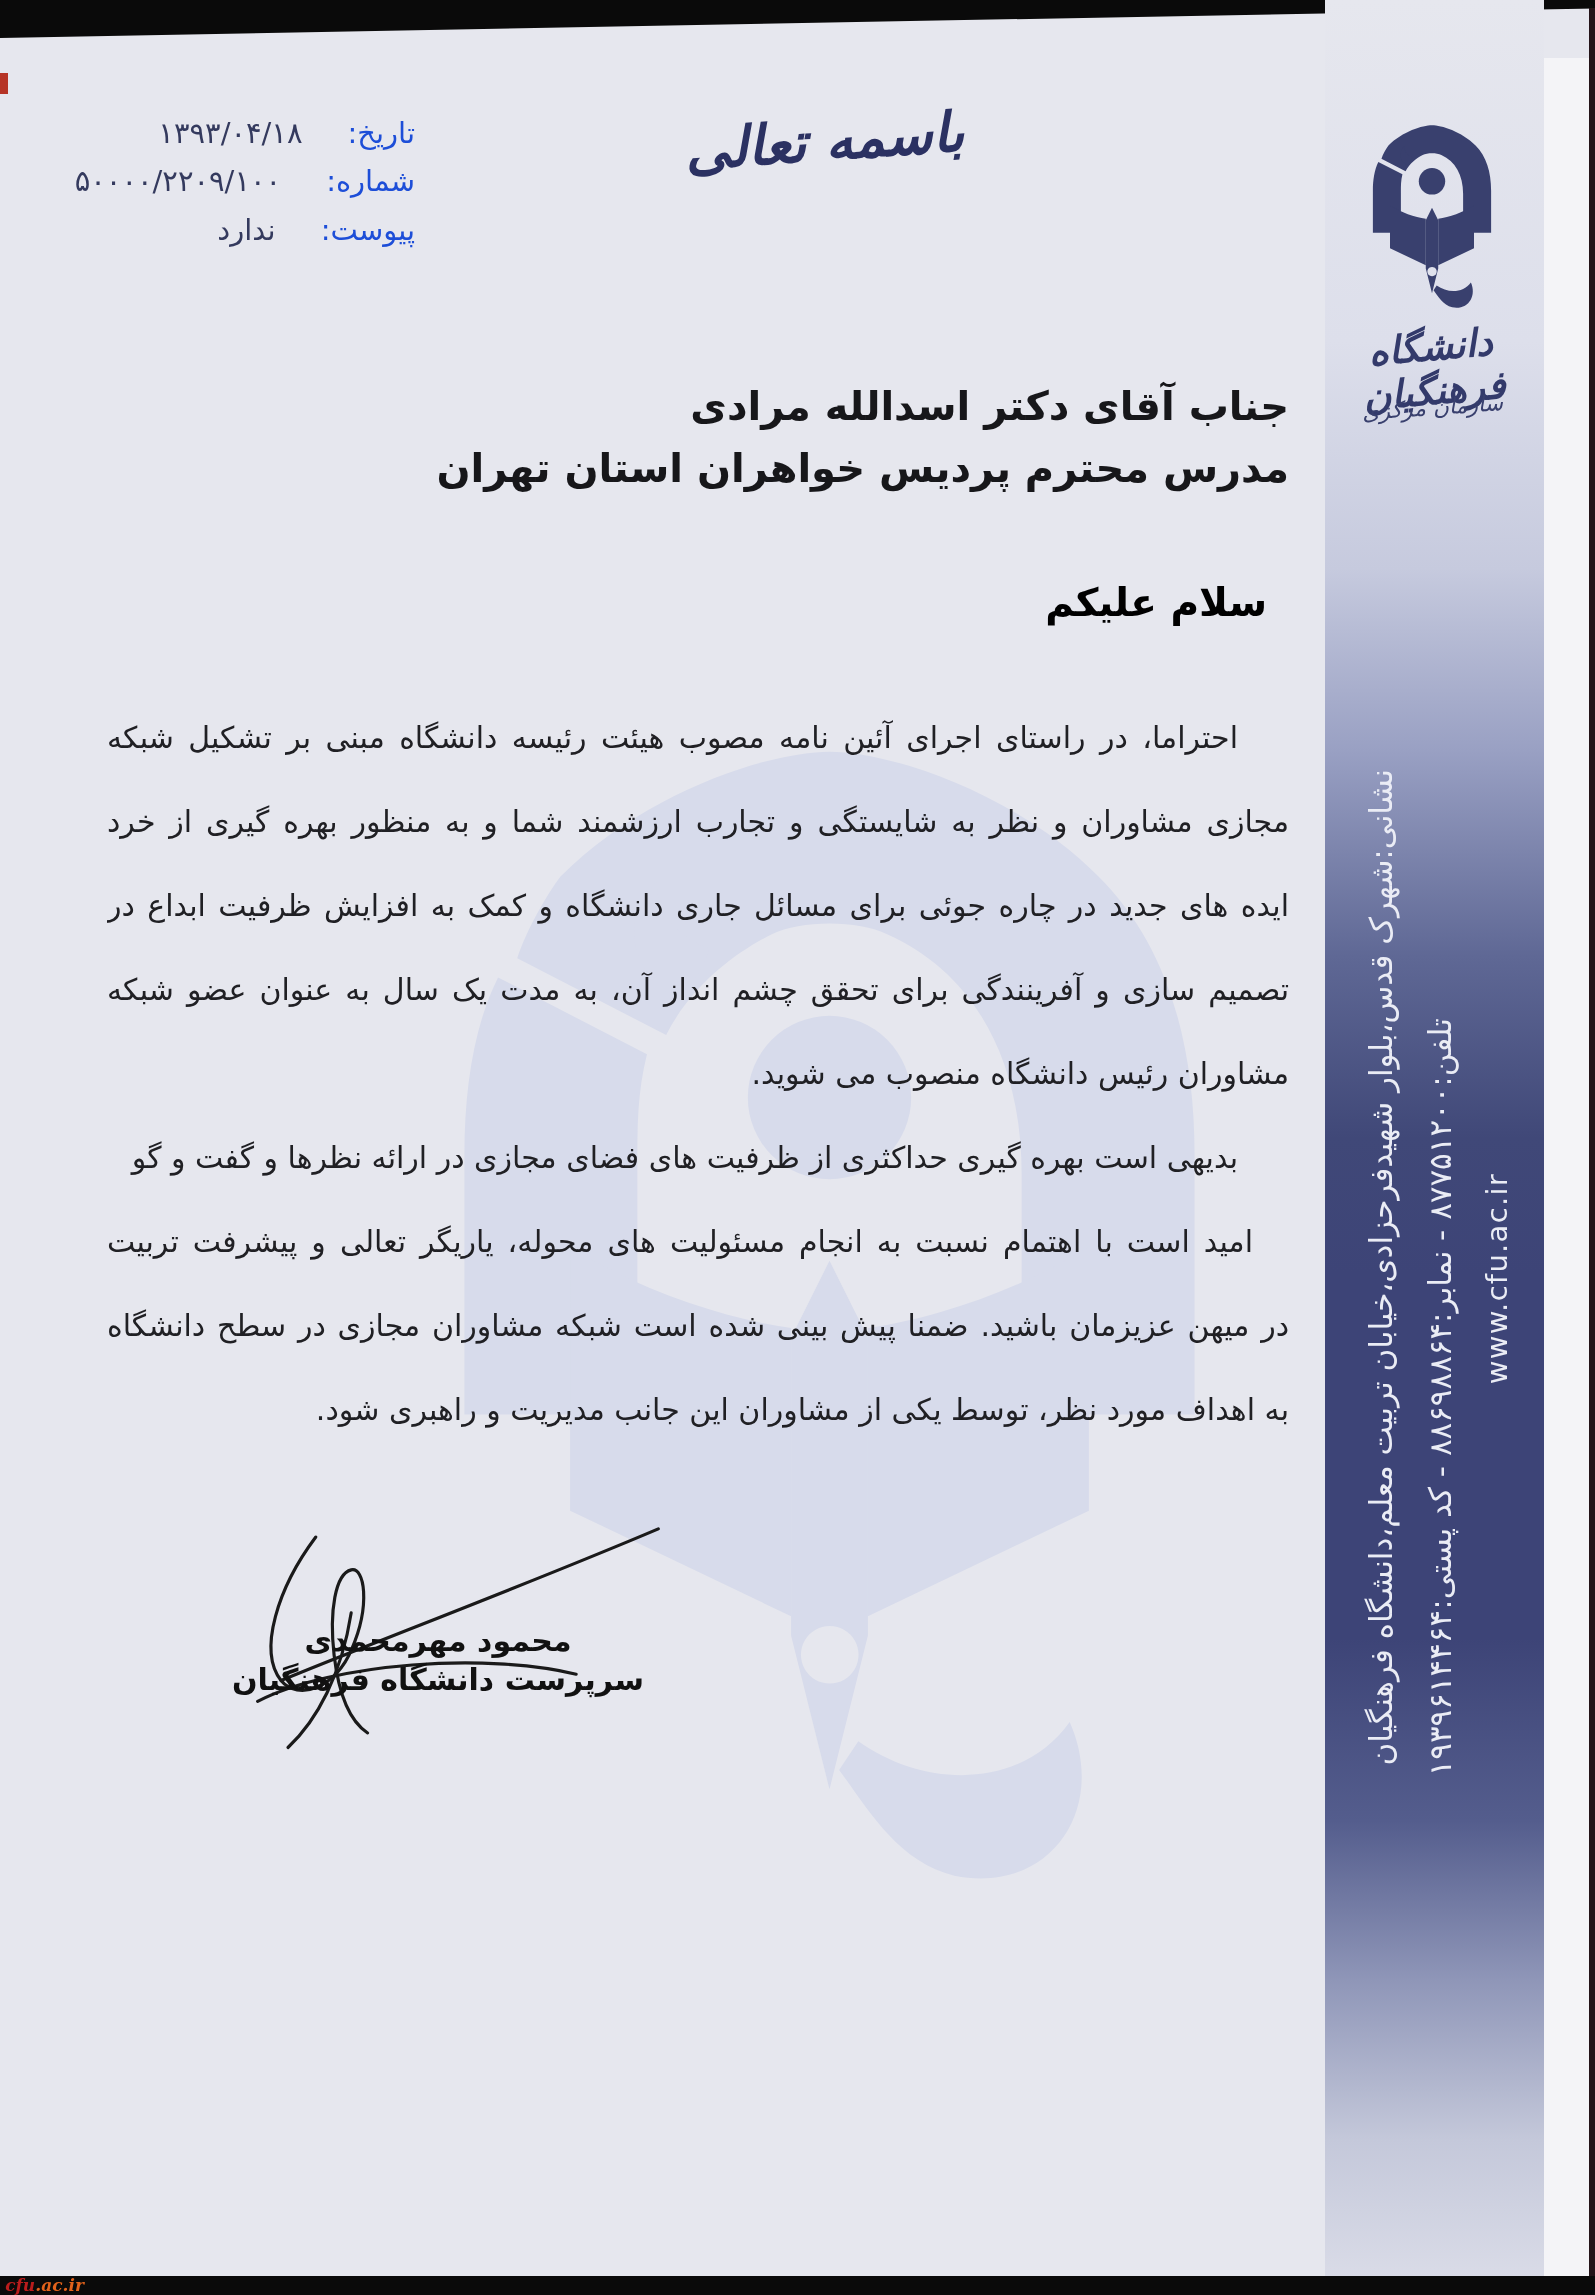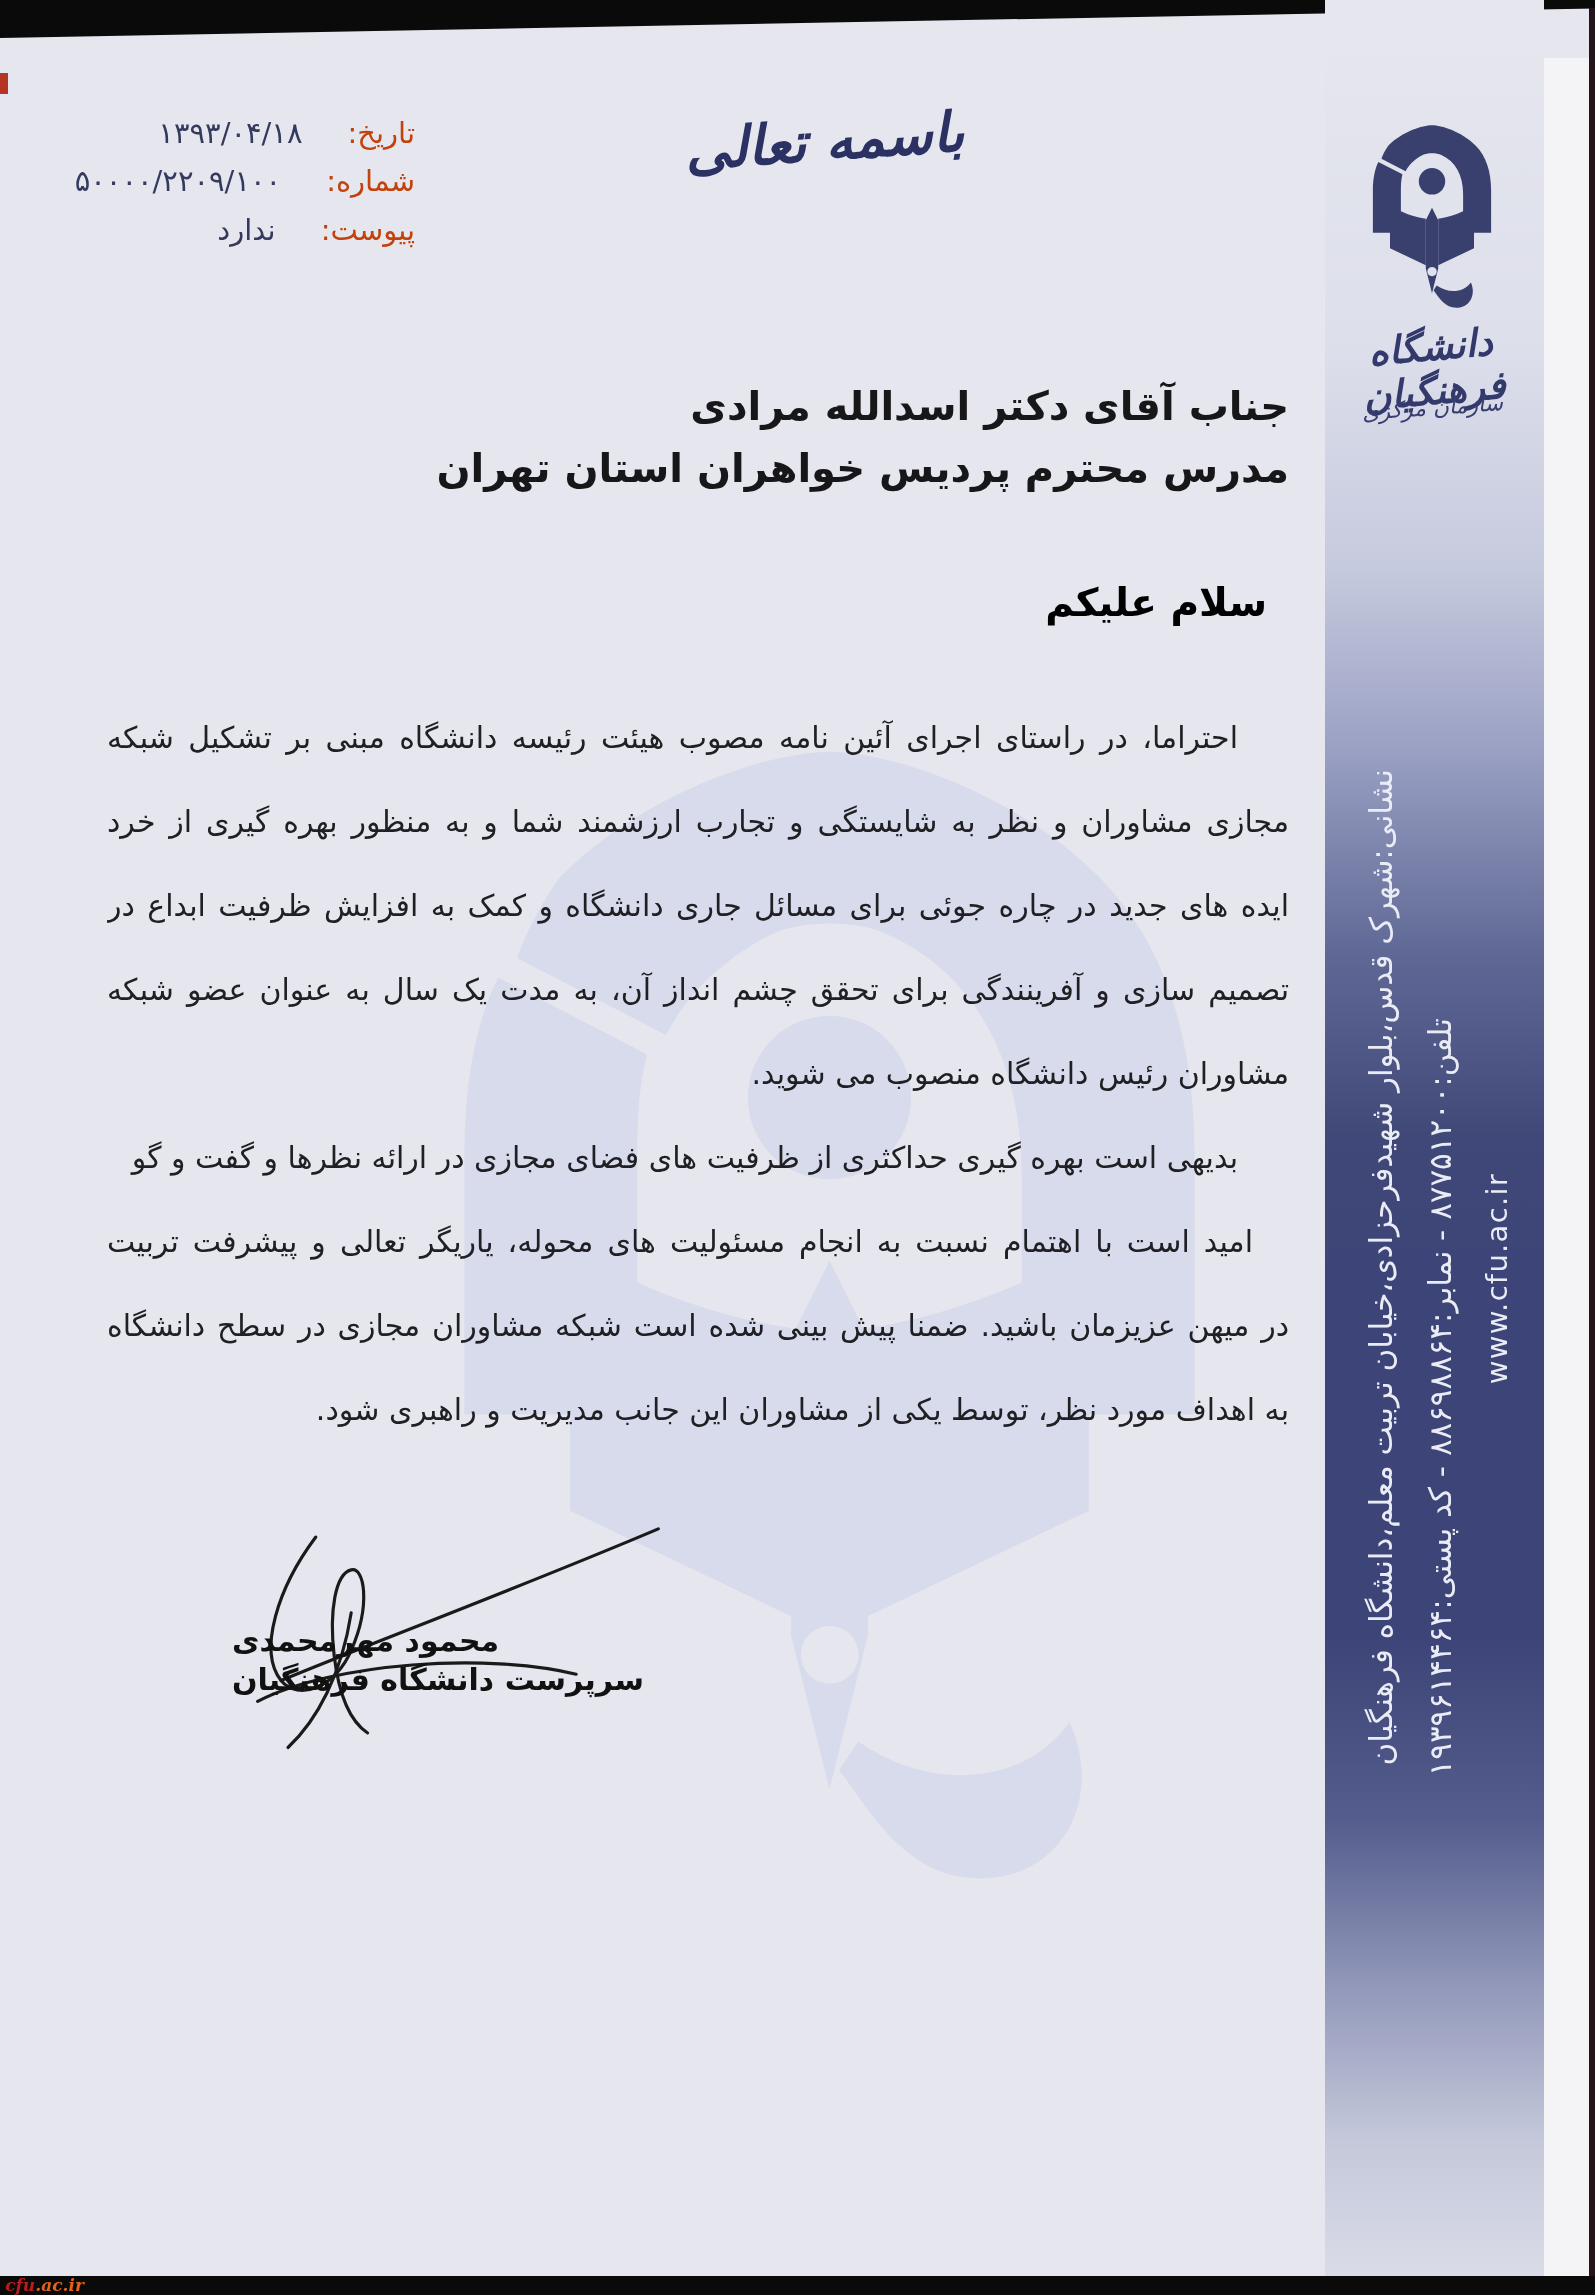--- a/index.html
+++ b/index.html
@@ -28,21 +28,21 @@
       #c4c8da 94%, #d9dbe7 100%);}
   .band-line{white-space:nowrap;direction:rtl;color:#eaecf5;
     transform:rotate(-90deg);transform-origin:top right;}
   .band-address{top:769px;right:232px;font-size:31px;letter-spacing:1px;}
   .band-phone{top:1018px;right:173px;font-size:31px;letter-spacing:0.6px;}
   .band-web{top:1173px;right:115px;font-size:29px;letter-spacing:1.3px;direction:ltr;}
 
   
   .hdr-row{display:flex;direction:rtl;gap:45px;align-items:baseline;
     font-size:29px;color:#3f4358;right:1180px;white-space:nowrap;}
-  .hdr-row .lbl{color:#c2410c;}
+  .hdr-row .lbl{color:#1d4ed8;}
   .hdr-row .val{color:#343a5e;letter-spacing:1.3px;}
 
   .bismillah{left:662px;top:109px;width:325px;text-align:center;
     font-size:55px;font-weight:bold;font-style:italic;color:#2b3162;
     transform:rotate(-4deg);direction:rtl;}
 
   
   .logo-mark{left:1354px;top:116px;color:#39406e;}
   .logo-name{left:1332px;top:325px;width:201px;text-align:center;direction:rtl;
     font-size:38px;font-weight:bold;font-style:italic;color:#333a6b;transform:rotate(-5deg);}
@@ -59,21 +59,21 @@
   .body-text{left:107px;top:696px;width:1182px;direction:rtl;
     font-size:30px;color:#202024;z-index:2;}
   .ln{height:84px;line-height:84px;white-space:nowrap;}
   .just{text-align:justify;text-align-last:justify;white-space:normal;
     line-height:84px;height:84px;overflow:hidden;}
   .end{text-align:right;}
   .ind{padding-right:51px;}
   .ind2{padding-right:36px;}
 
   .signature-svg{left:221px;top:1505px;z-index:3;color:#1a1a1a;}
-  .sig-block{right:951px;top:1621px;direction:rtl;text-align:left;
+  .sig-block{right:951px;top:1621px;direction:rtl;text-align:center;
     font-size:30px;font-weight:bold;color:#111;line-height:39px;z-index:4;white-space:nowrap;}
 
   .cfu-mark{left:5.2px;bottom:0px;height:19.5px;line-height:19.5px;z-index:5;
     font-size:17px;font-weight:bold;font-style:italic;font-family:"DejaVu Serif",serif;}
   .cfu-mark .p1{color:#b91c1c;}
   .cfu-mark .p2{color:#e2621b;margin-top:8px;}
 </style>
 </head>
 <body>
 

